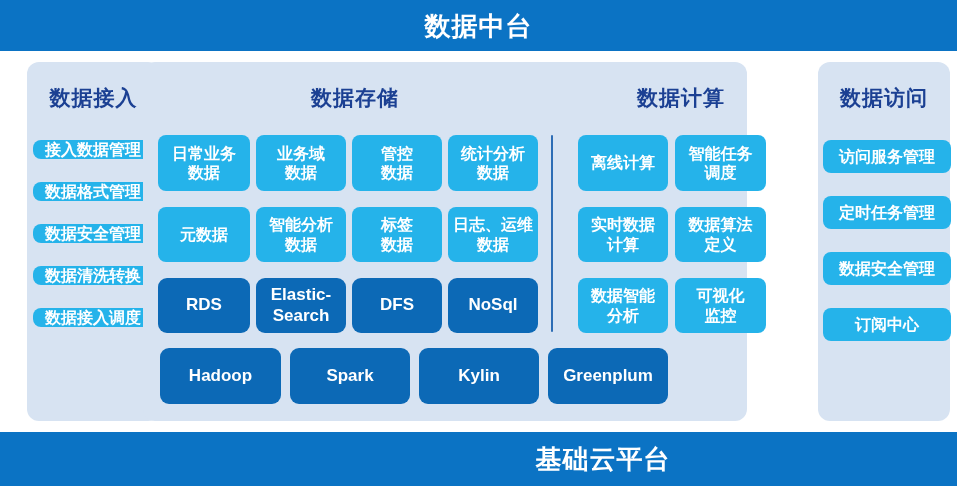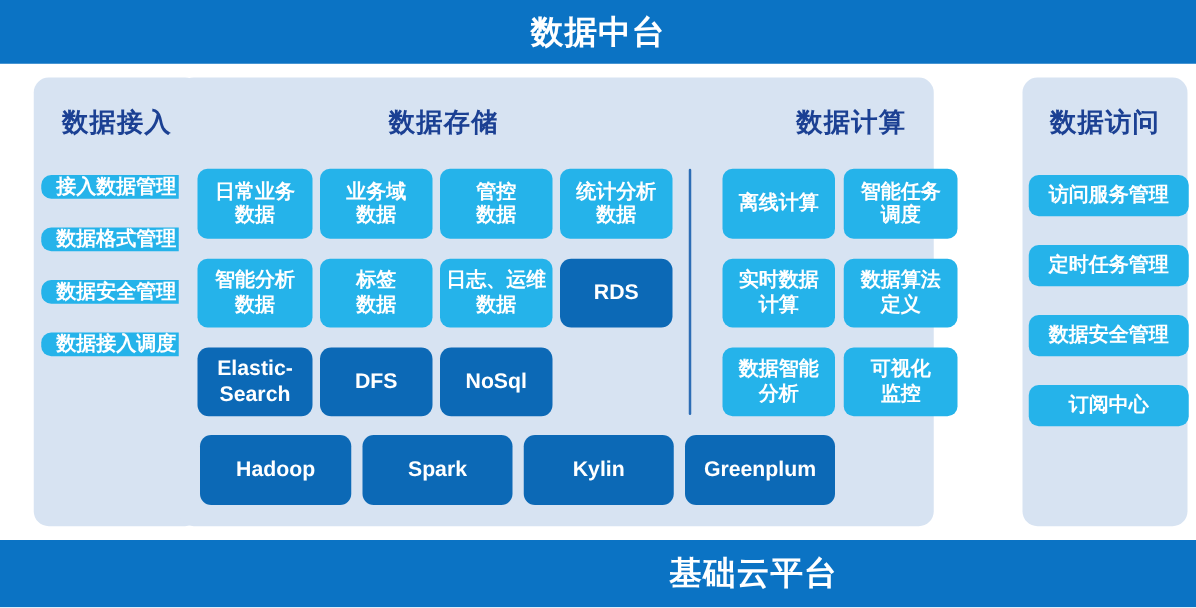--- a/index.html
+++ b/index.html
@@ -64,37 +64,39 @@
   <div class="banner banner-top">
     <div class="banner-title">数据中台</div>
   </div>
 
   <div class="panel panel-left">
     <div class="panel-title centered">数据接入</div>
     <div class="stack">
       <div class="node">接入数据管理</div>
       <div class="node">数据格式管理</div>
       <div class="node">数据安全管理</div>
+      <div class="node">数据清洗转换</div>
       <div class="node">数据接入调度</div>
     </div>
   </div>
 
   <div class="panel panel-center">
     <div class="panel-title at-x" style="left:212px;">数据存储</div>
     <div class="panel-title at-x" style="left:538px;">数据计算</div>
 
     <div class="storage-grid">
       <div class="node">日常业务
 数据</div>
       <div class="node">业务域
 数据</div>
       <div class="node">管控
 数据</div>
       <div class="node">统计分析
 数据</div>
+      <div class="node">元数据</div>
       <div class="node">智能分析
 数据</div>
       <div class="node">标签
 数据</div>
       <div class="node">日志、运维
 数据</div>
       <div class="node dark">RDS</div>
       <div class="node dark">Elastic-
 Search</div>
       <div class="node dark">DFS</div>

